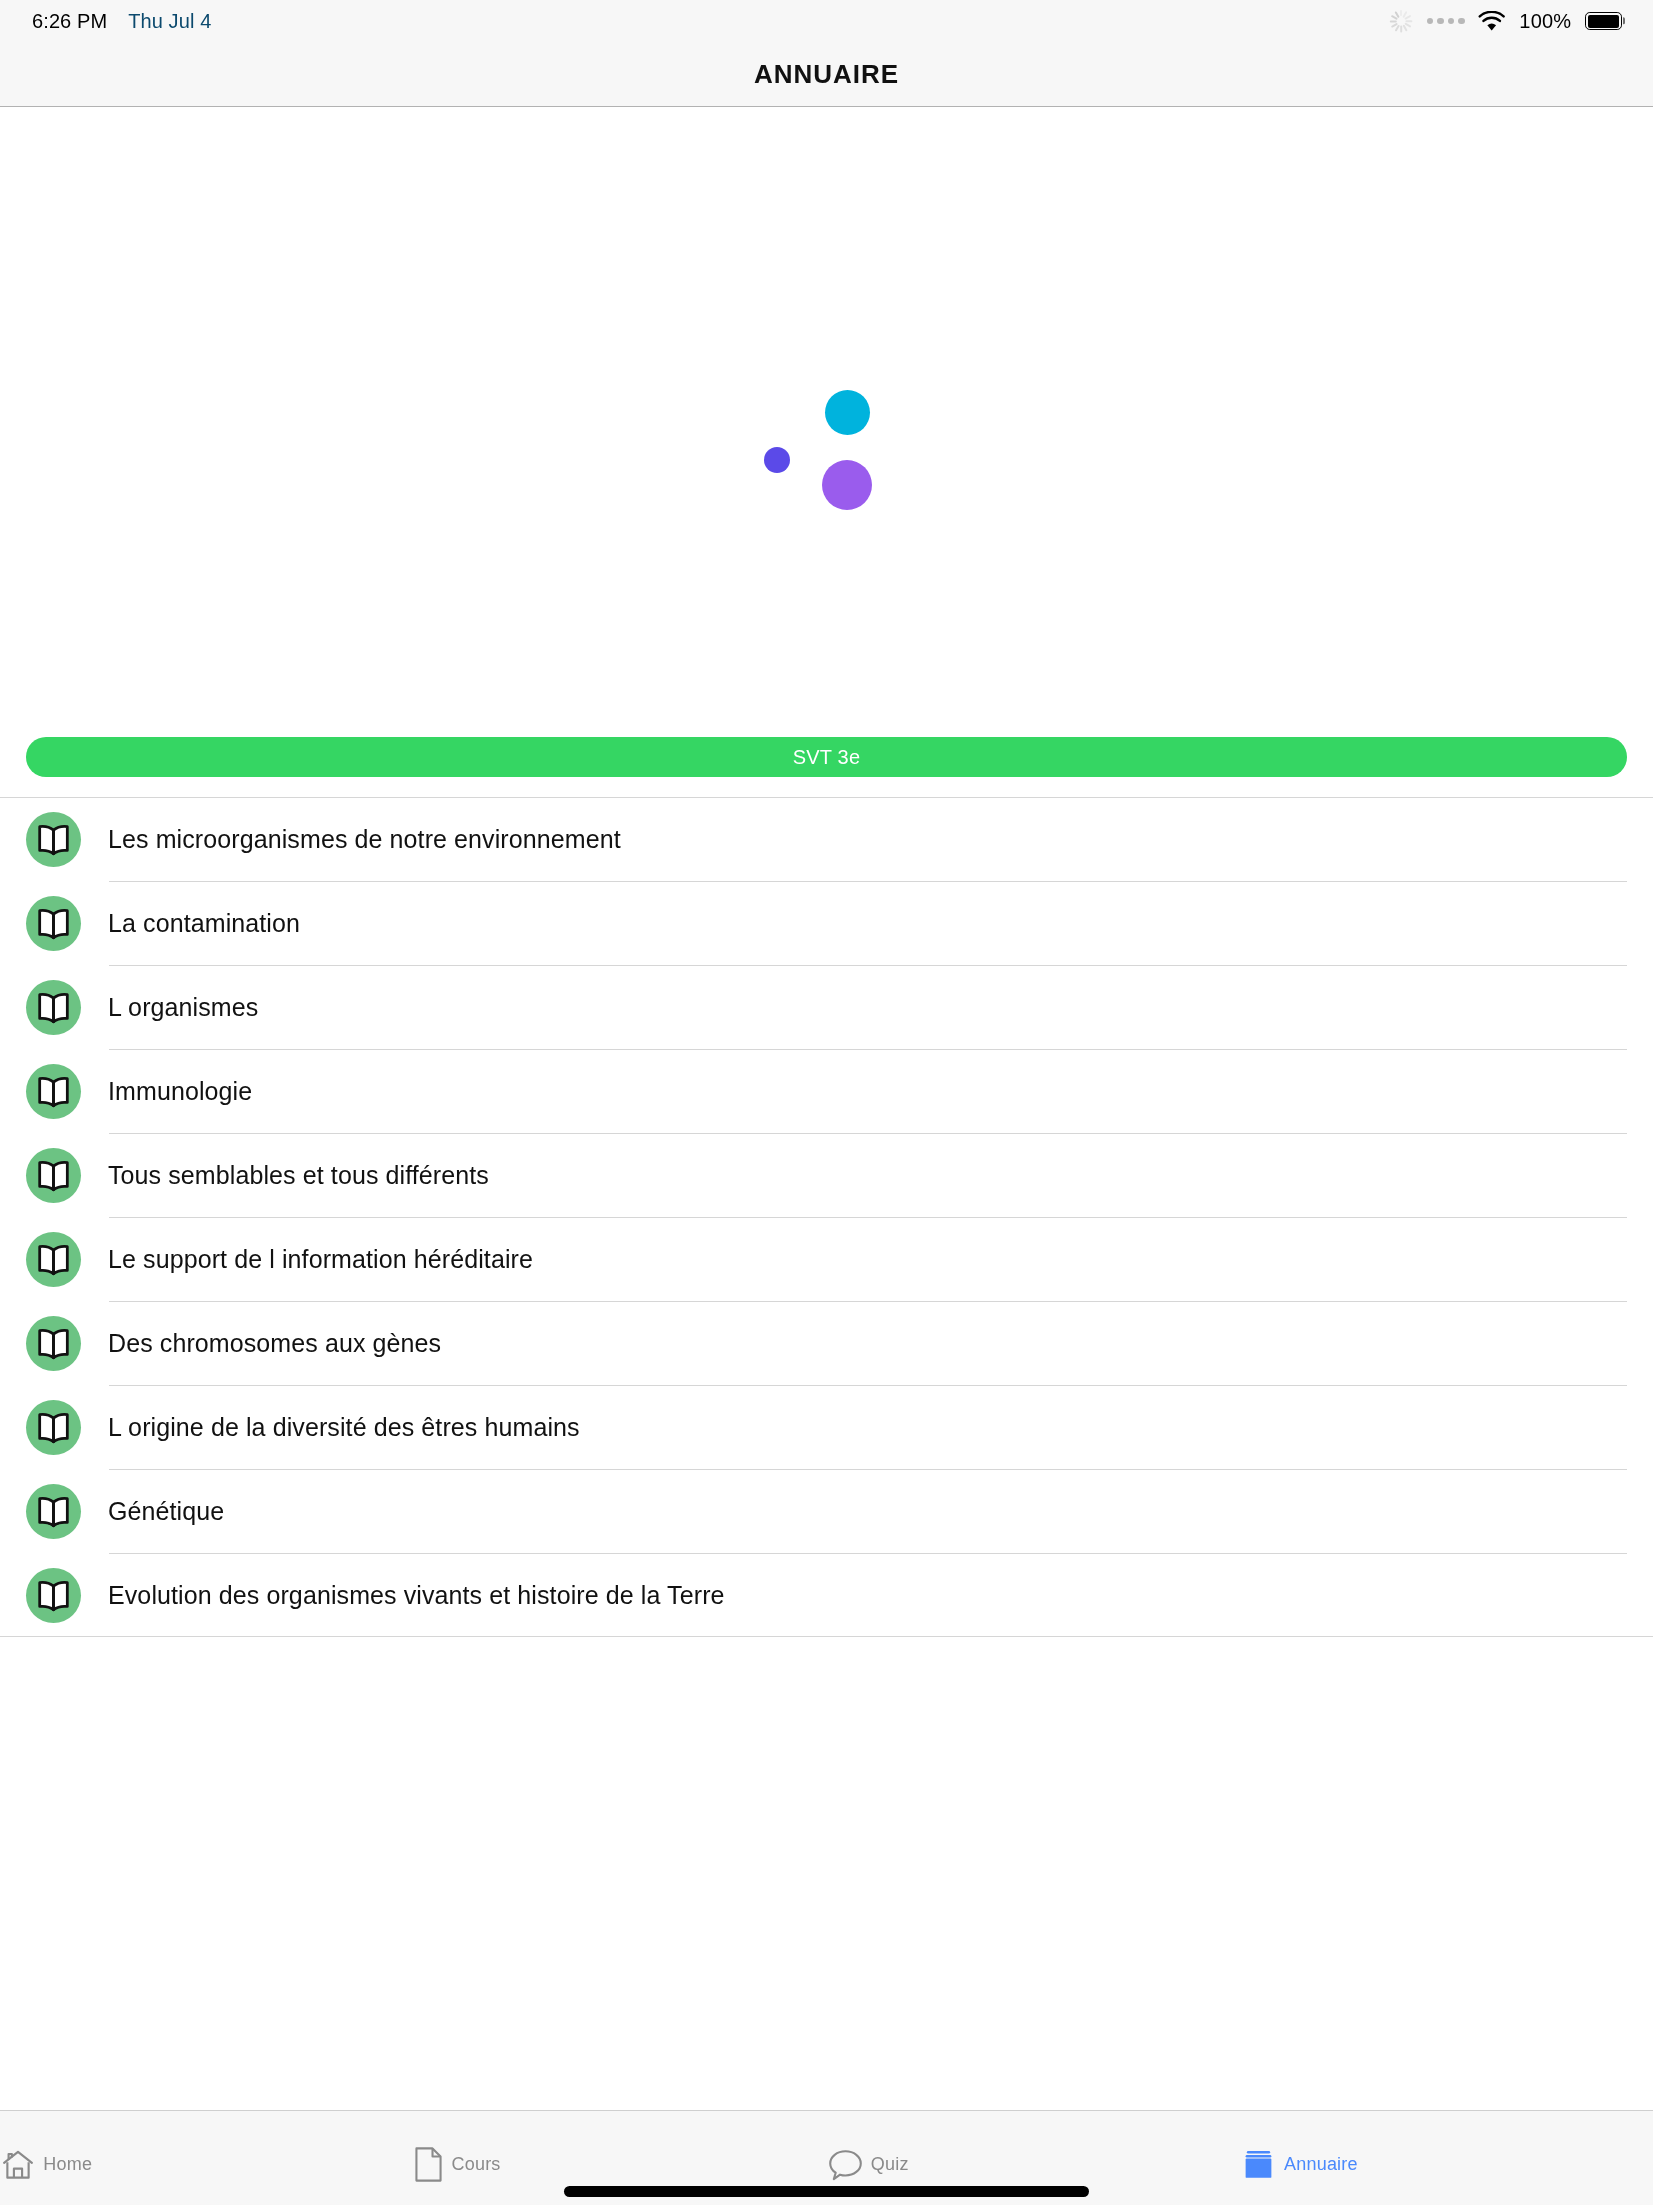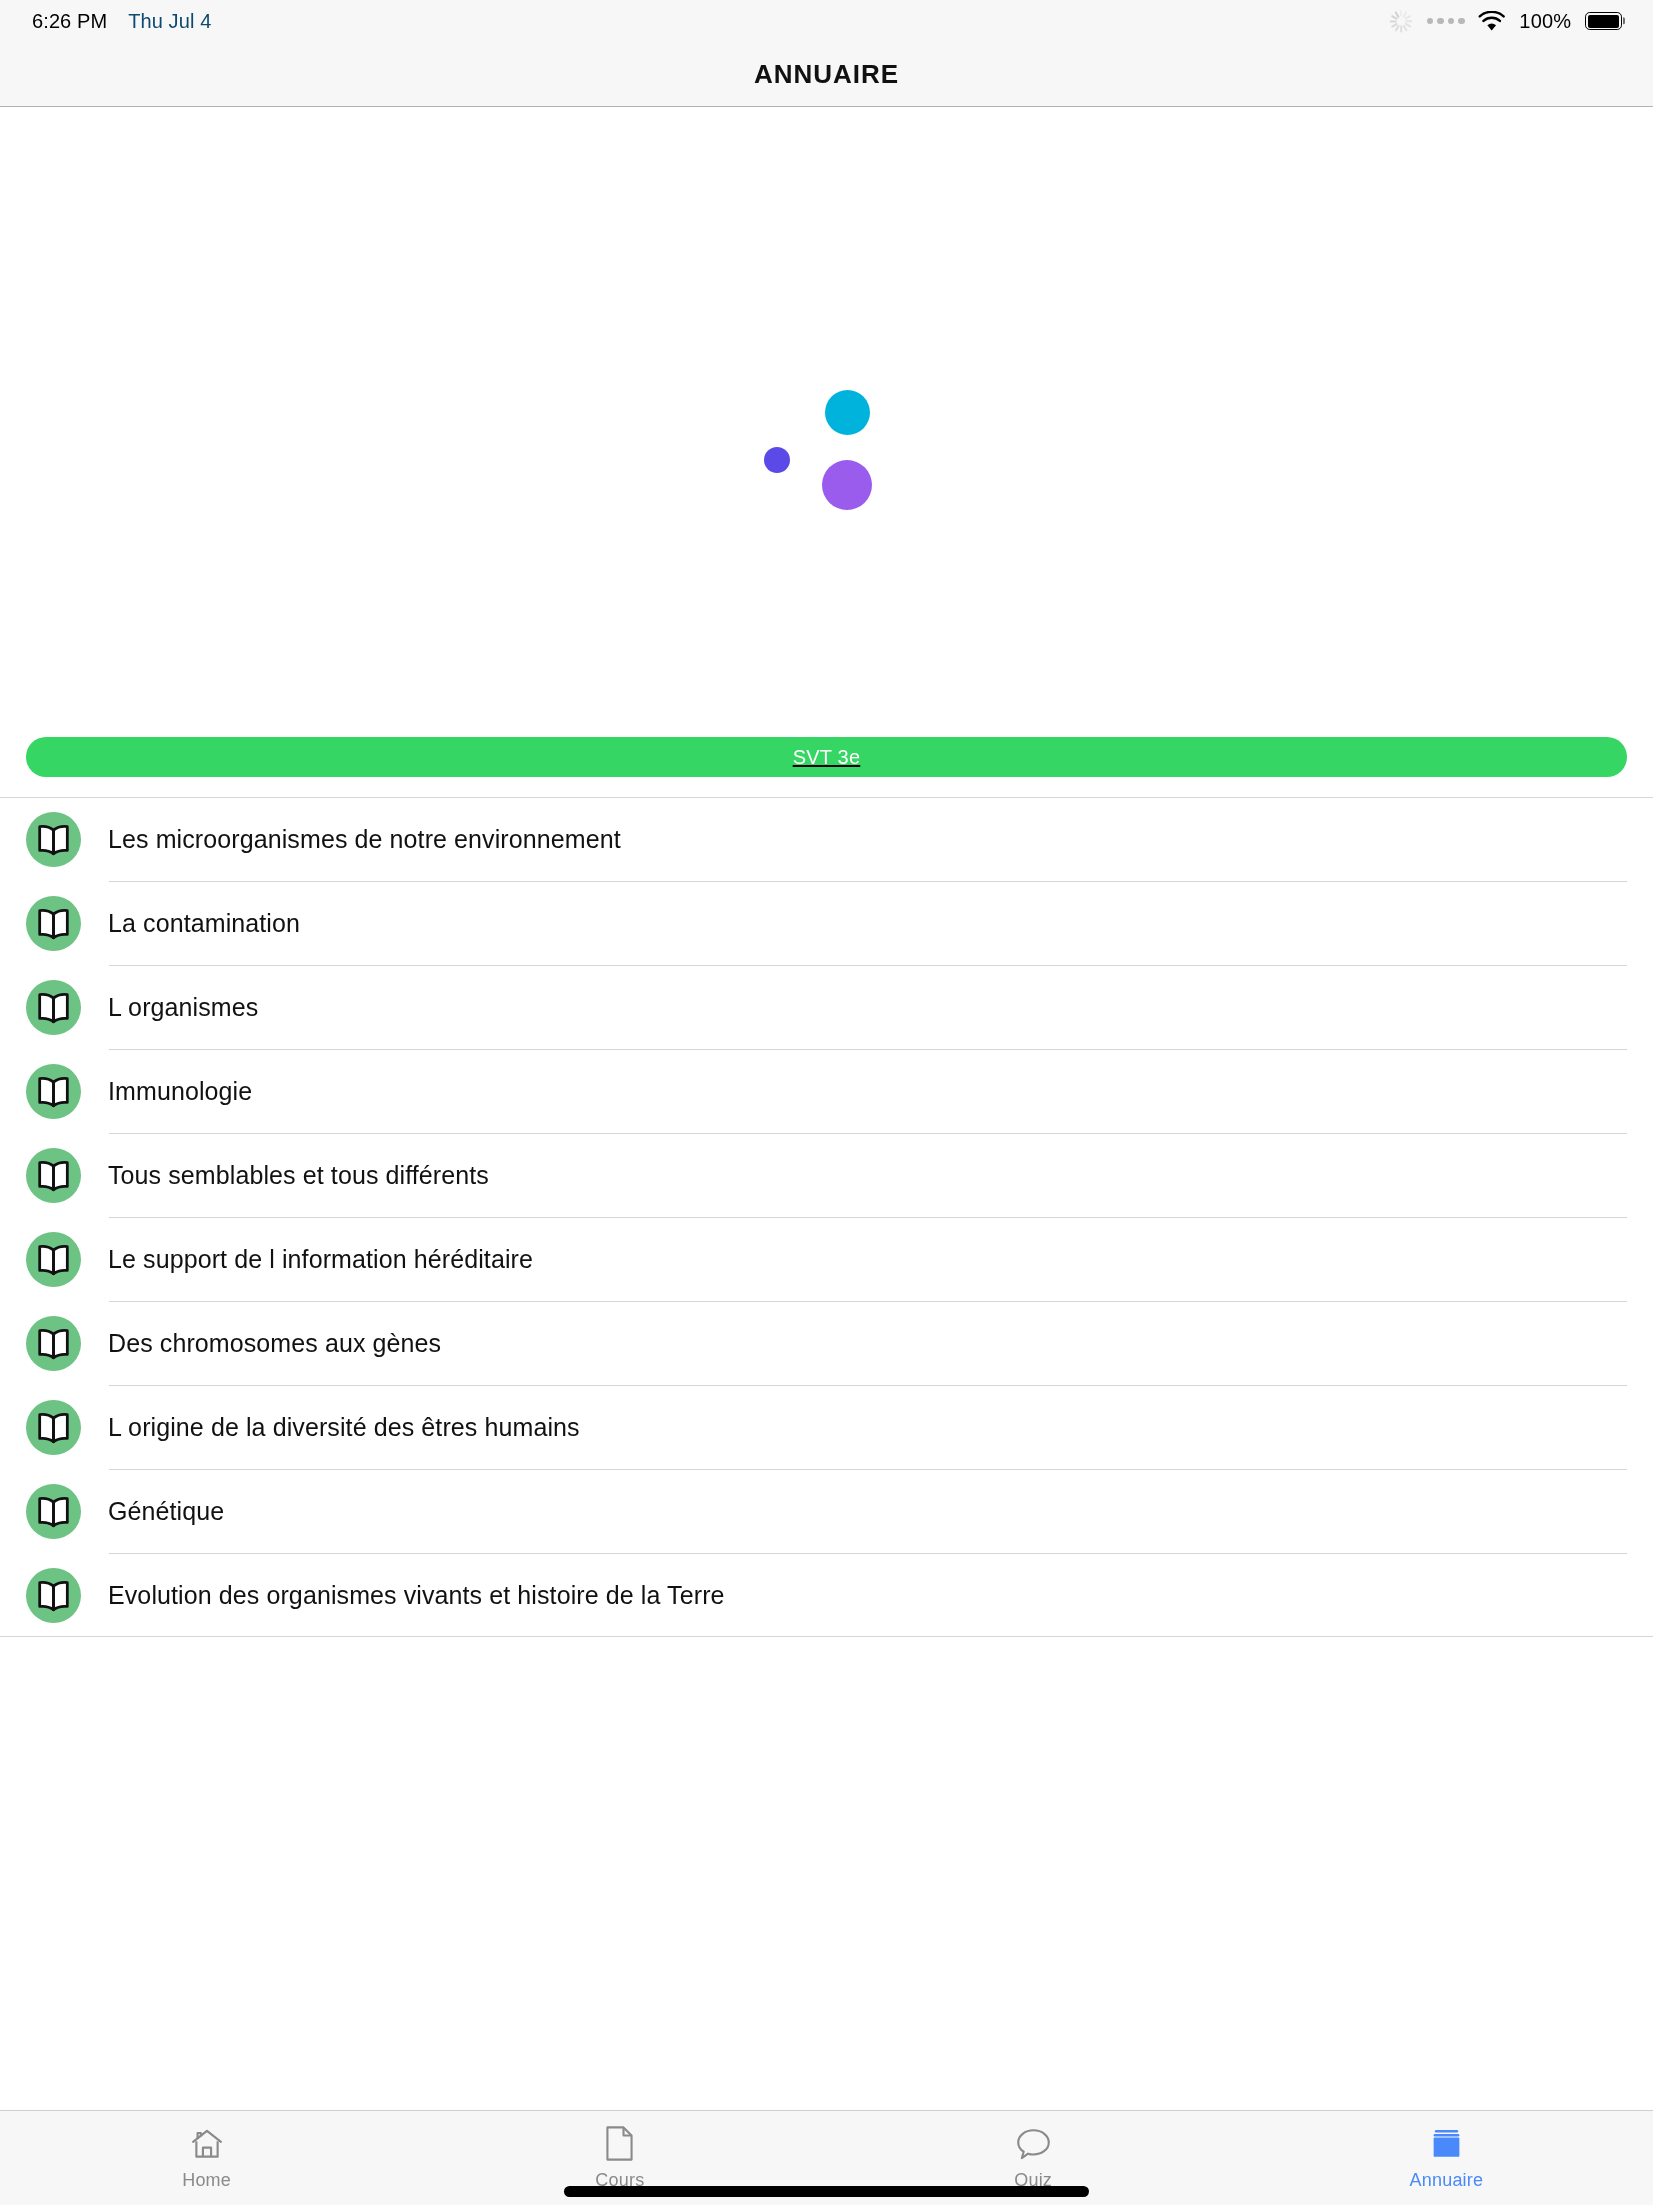--- a/index.html
+++ b/index.html
@@ -56,21 +56,21 @@
     position:absolute; left:0; right:0; top:234px;
     height:226px; display:flex; align-items:center; justify-content:center;
   }
   .loader-stage{ position:relative; width:161px; height:161px; }
   .dot{ position:absolute; border-radius:50%; }
   .dot.cyan  { width:45px; height:45px; left:79px;  top:16px;  background:#00b3dd; }
   .dot.violet{ width:26px; height:26px; left:18px;  top:73px;  background:#5b4ae8; }
   .dot.purple{ width:50px; height:50px; left:76px;  top:86px; background:#9a5ced; }
 
   
-  .section-btn-wrap{ position:absolute; left:0; right:0; top:630px; padding:0 26px;text-decoration:underline; }
+  .section-btn-wrap{ position:absolute; left:0; right:0; top:630px; padding:0 26px; }
   .section-btn{
     height:40px; border-radius:20px; background:#35d663;
     display:flex; align-items:center; justify-content:center;
     border:none; width:100%; cursor:pointer;
   }
   .section-btn span{ font-size:20px; color:#ffffff; letter-spacing:0.2px; }
 
   
   .list{ position:absolute; left:0; right:0; top:690px; }
   .list-row{
@@ -96,21 +96,21 @@
   .row-label{ font-size:25px; color:#111; letter-spacing:0.1px; }
 
   
   .tabbar{
     flex:0 0 95px; height:95px; background:#f7f7f7;
     border-top:1.3px solid #cfcfcf;
     display:flex; align-items:flex-start;
   }
   .tab{
     flex:1 1 0; height:100%;
-    display:flex; flex-direction:column; align-items:center; justify-content:flex-start;
+    display:flex; align-items:center; justify-content:flex-start;
     padding-top:13px; cursor:pointer; gap:7.3px;
   }
   .tab-ico{ height:39px; display:flex; align-items:center; justify-content:center; }
   .tab-ico svg{ display:block; }
   .tab-label{ font-size:18px; color:#8a8a8a; letter-spacing:0.2px; }
   .tab.active .tab-label{ color:#4a89fc; }
 
   .home-indicator-wrap{
     position:absolute; left:0; right:0; bottom:0; height:27.4px;
     display:flex; align-items:center; justify-content:center; pointer-events:none;

